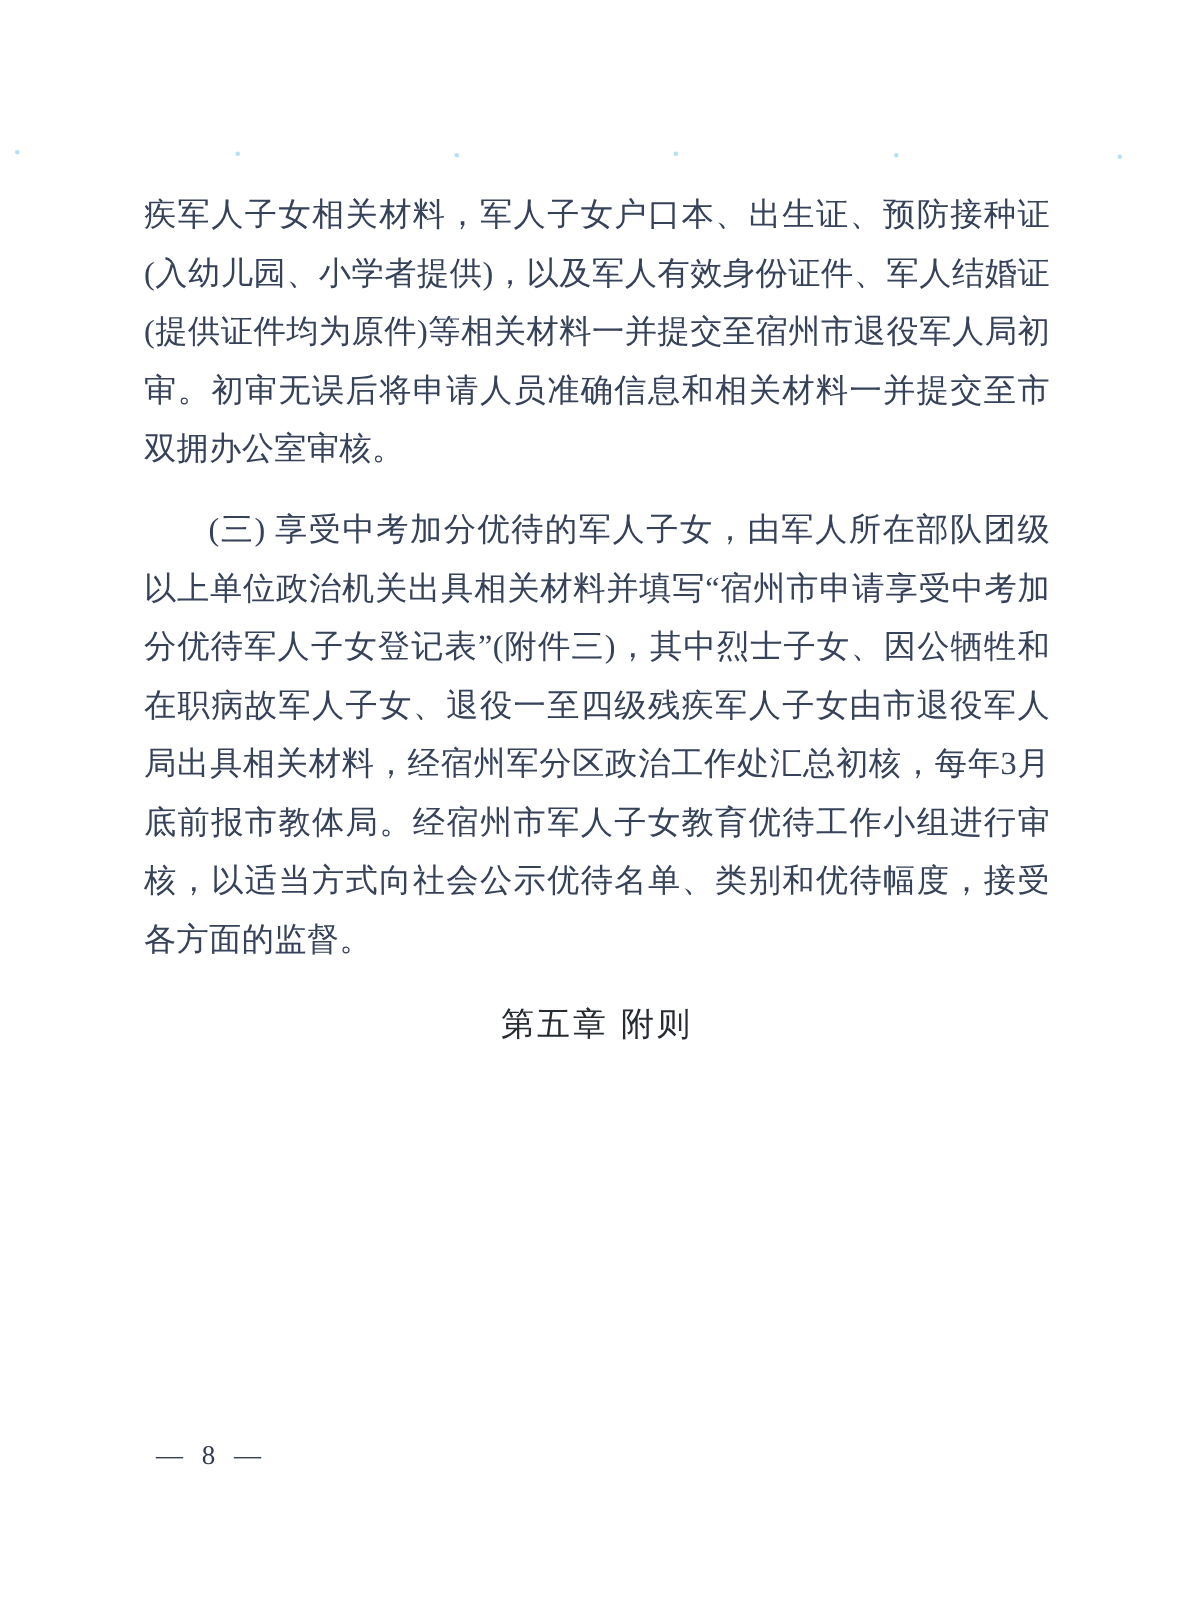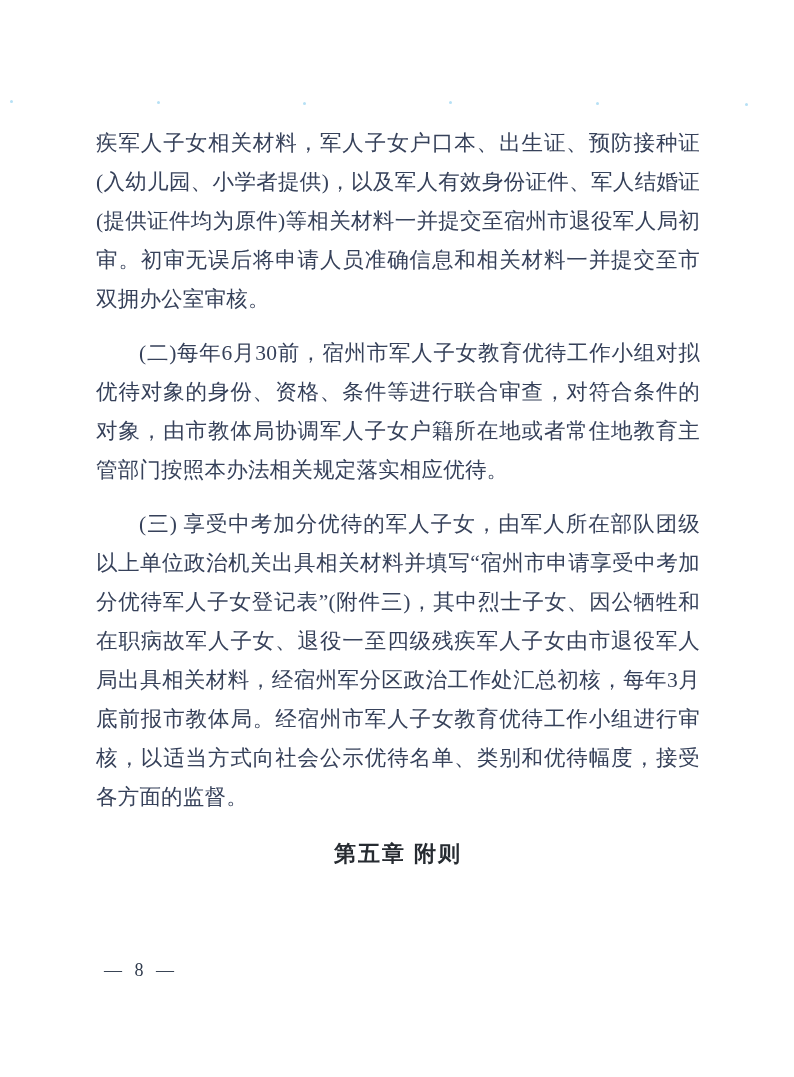--- a/index.html
+++ b/index.html
@@ -46,21 +46,21 @@
     text-justify: inter-character;
     letter-spacing: 0.2px;
   }
   p.body-para.indent {
     text-indent: 2em;
   }
   h2.section-heading {
     margin: 22px 0 0 0;
     text-align: center;
     font-family: "Liberation Sans", "DejaVu Sans", sans-serif;
-    font-weight: 700;
+    font-weight: 400;
     font-size: 22px;
     letter-spacing: 2px;
     color: #262b31;
   }
   .page-number {
     position: absolute;
     left: 104px;
     top: 960px;
     font-size: 18px;
     letter-spacing: 4px;
@@ -76,21 +76,20 @@
   <span class="speck s1"></span>
   <span class="speck s2"></span>
   <span class="speck s3"></span>
   <span class="speck s4"></span>
   <span class="speck s5"></span>
   <span class="speck s6"></span>
 
   <main class="content">
     <p class="body-para">疾军人子女相关材料，军人子女户口本、出生证、预防接种证(入幼儿园、小学者提供)，以及军人有效身份证件、军人结婚证(提供证件均为原件)等相关材料一并提交至宿州市退役军人局初审。初审无误后将申请人员准确信息和相关材料一并提交至市双拥办公室审核。</p>
 
-    <p class="body-para indent">(二)每年6月30前，宿州市军人子女教育优待工作小组对拟优待对象的身份、资格、条件等进行联合审查，对符合条件的对象，由市教体局协调军人子女户籍所在地或者常住地教育主管部门按照本办法相关规定落实相应优待。</p>
 
     <p class="body-para indent">(三) 享受中考加分优待的军人子女，由军人所在部队团级以上单位政治机关出具相关材料并填写“宿州市申请享受中考加分优待军人子女登记表”(附件三)，其中烈士子女、因公牺牲和在职病故军人子女、退役一至四级残疾军人子女由市退役军人局出具相关材料，经宿州军分区政治工作处汇总初核，每年3月底前报市教体局。经宿州市军人子女教育优待工作小组进行审核，以适当方式向社会公示优待名单、类别和优待幅度，接受各方面的监督。</p>
 
     <h2 class="section-heading">第五章 附则</h2>
   </main>
 
   <footer>
     <span class="page-number">— 8 —</span>
   </footer>
 

